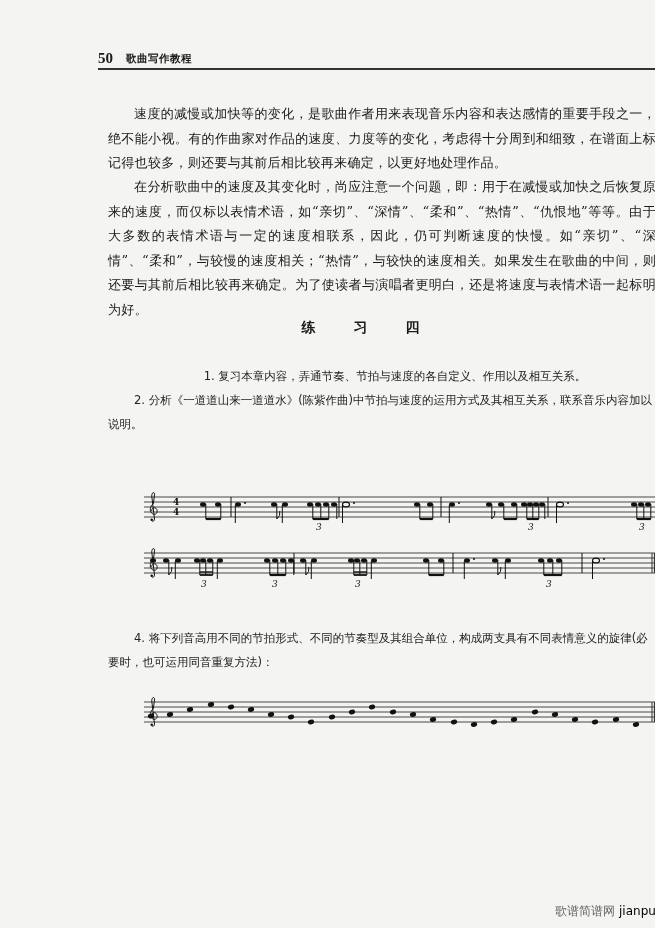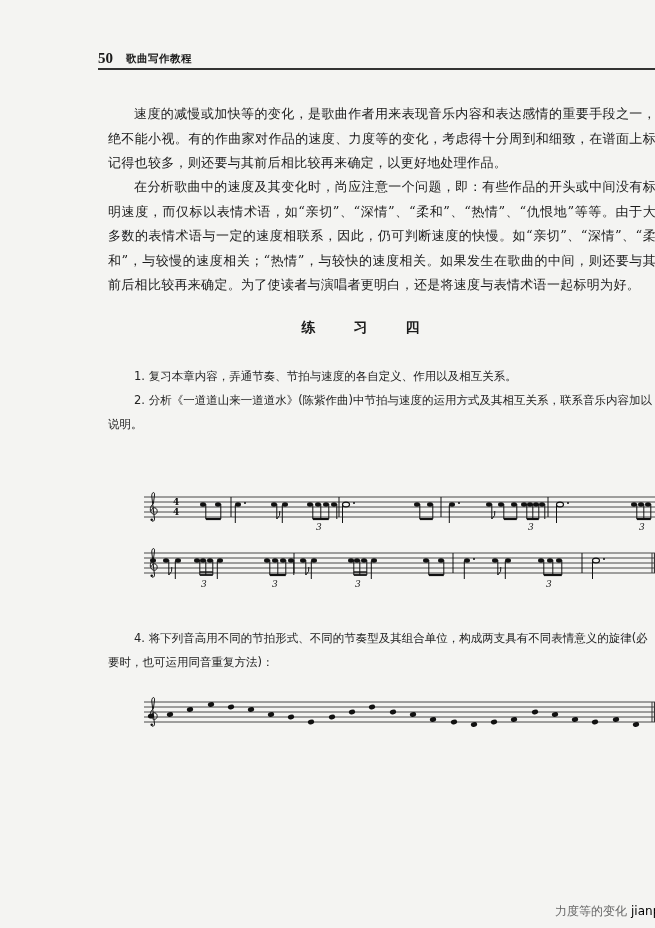--- a/index.html
+++ b/index.html
@@ -31,25 +31,25 @@
 
 <div class="page">
 
   <div class="header">
     <span class="page-num">50</span>
     <span class="book-title">歌曲写作教程</span>
   </div>
   <div class="header-rule"></div>
 
   <div class="para indent" style="top:102px;">速度的减慢或加快等的变化，是歌曲作者用来表现音乐内容和表达感情的重要手段之一，绝不能小视。有的作曲家对作品的速度、力度等的变化，考虑得十分周到和细致，在谱面上标记得也较多，则还要与其前后相比较再来确定，以更好地处理作品。</div>
-  <div class="para indent" style="top:175px;">在分析歌曲中的速度及其变化时，尚应注意一个问题，即：有些作品的开头或中间没有标明速度，而仅标以表情术语，如“亲切”、“深情”、“柔和”、“热情”、“仇恨地”等等。由于大多数的表情术语与一定的速度相联系，因此，仍可判断速度的快慢。如“亲切”、“深情”、“柔和”，与较慢的速度相关；“热情”，与较快的速度相关。如果发生在歌曲的中间，则还要与其前后相比较再来确定。为了使读者与演唱者更明白，还是将速度与表情术语一起标明为好。</div>
+  <div class="para indent" style="top:175px;">在分析歌曲中的速度及其变化时，尚应注意一个问题，即：用于在减慢或加快之后恢复原来的速度，而仅标以表情术语，如“亲切”、“深情”、“柔和”、“热情”、“仇恨地”等等。由于大多数的表情术语与一定的速度相联系，因此，仍可判断速度的快慢。如“亲切”、“深情”、“柔和”，与较慢的速度相关；“热情”，与较快的速度相关。如果发生在歌曲的中间，则还要与其前后相比较再来确定。为了使读者与演唱者更明白，还是将速度与表情术语一起标明为好。</div>
 
   <div class="section-title">练习四</div>
 
-  <div class="ex indent" style="top:365px;">1. 复习本章内容，弄通节奏、节拍与速度的各自定义、作用以及相互关系。</div>
+  <div class="ex indent" style="top:365px;text-align:center;">1. 复习本章内容，弄通节奏、节拍与速度的各自定义、作用以及相互关系。</div>
   <div class="ex indent" style="top:389px;">2. 分析《一道道山来一道道水》(陈紫作曲)中节拍与速度的运用方式及其相互关系，联系音乐内容加以说明。</div>
 
   <svg class="staff" width="655" height="928">
     <defs>
       <g id="treble">
         <path d="M8 -6 C2 -2 0 8 6 12 C12 16 17 10 14 4 C11 -1 4 2 5 7 M8 -6 L10 -22 C11 -28 5 -28 5 -20 L10 22 C10 27 4 27 4 23" fill="none" stroke="#111" stroke-width="1.8"></path>
         <circle cx="5" cy="23" r="2.2" fill="#111"></circle>
       </g>
     </defs>
 
@@ -271,15 +271,15 @@
       <ellipse cx="487" cy="712" rx="3.2" ry="2.3" transform="rotate(-20 487 712)"></ellipse>
       <ellipse cx="507" cy="714.5" rx="3.2" ry="2.3" transform="rotate(-20 507 714.5)"></ellipse>
       <ellipse cx="527" cy="719.5" rx="3.2" ry="2.3" transform="rotate(-20 527 719.5)"></ellipse>
       <ellipse cx="547" cy="722" rx="3.2" ry="2.3" transform="rotate(-20 547 722)"></ellipse>
       <ellipse cx="568" cy="719.5" rx="3.2" ry="2.3" transform="rotate(-20 568 719.5)"></ellipse>
       <ellipse cx="588" cy="724.5" rx="3.2" ry="2.3" transform="rotate(-20 588 724.5)"></ellipse>
     </g>
   </svg>
 
   <div class="watermark">
-    <span>力度等的变化</span><span class="url">jianpu.cn</span>
+    <span>歌谱简谱网</span><span class="url">jianpu.cn</span>
   </div>
 </div>
 
 </body></html>

